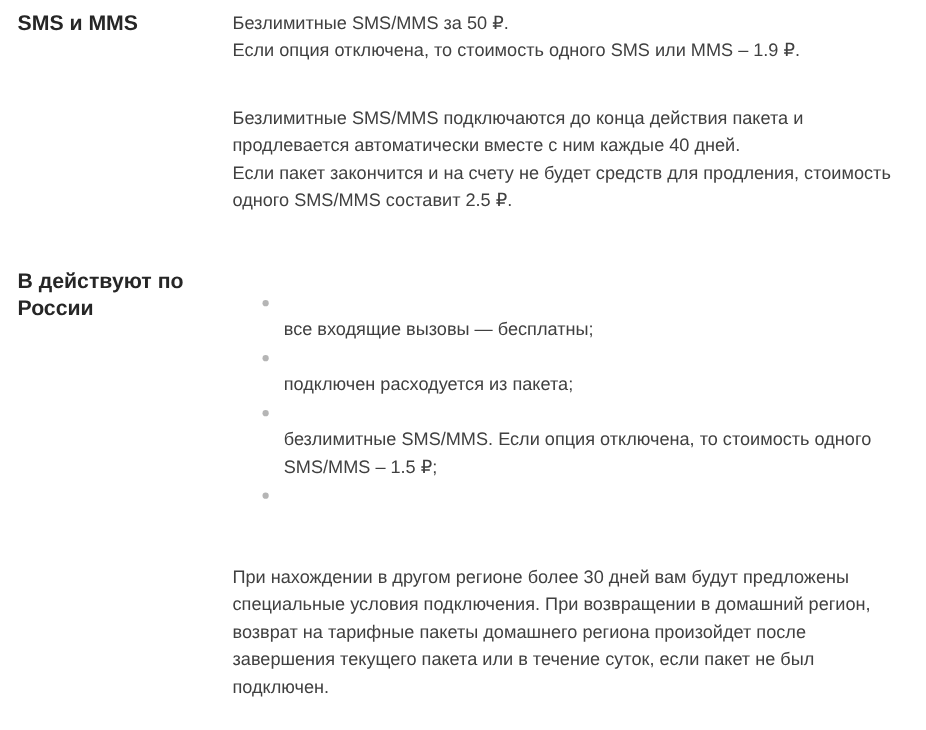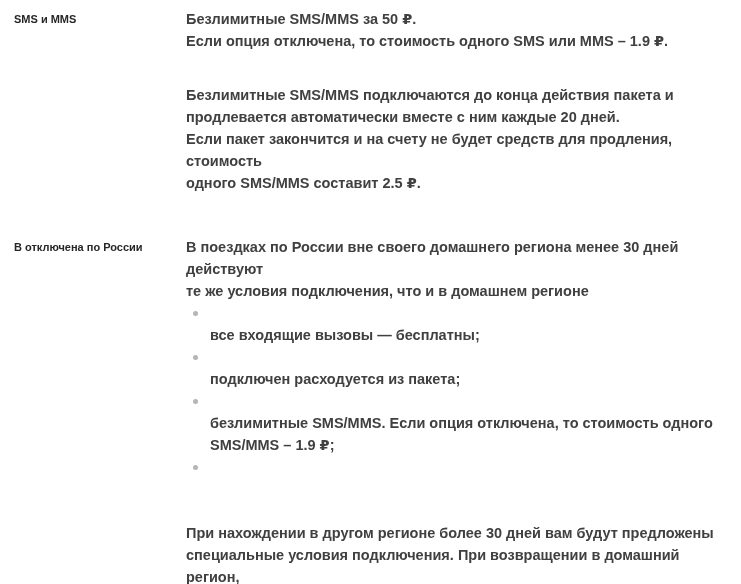--- a/index.html
+++ b/index.html
@@ -14,27 +14,27 @@
     line-height: 22px;
     color: #404040;
     overflow: hidden;
   }
   .row { display: flex; align-items: flex-start; }
   .row + .row { margin-top: 42px; }
   .label-col {
     flex: 0 0 172px;
     width: 172px;
     font-weight: 700;
-    font-size: 11px;
+    font-size: 17px;
     color: #262626;
   }
-  .content-col { flex: 1; min-width: 0; font-weight: bold; }
+  .content-col { flex: 1; min-width: 0; }
   .para { margin: 0; white-space: pre-line; }
   .para + .para { margin-top: 32px; }
-  .bullets { list-style: none; margin: 0; padding: 0; }
+  .bullets { list-style: none; margin: 17px; padding: 0; }
   .bullets li {
     position: relative;
     padding-left: 24px;
     white-space: pre-line;
   }
   .dot {
     position: absolute;
     left: 7px;
     top: 8.5px;
     width: 5px;
@@ -48,41 +48,39 @@
 <body>
 
 <div class="page">
 
   <section class="row">
     <div class="label-col">SMS и MMS</div>
     <div class="content-col">
       <p class="para">Безлимитные SMS/MMS за 50 ₽.
 Если опция отключена, то стоимость одного SMS или MMS – 1.9 ₽.</p>
       <p class="para">Безлимитные SMS/MMS подключаются до конца действия пакета и
-продлевается автоматически вместе с ним каждые 20 дней.
+продлевается автоматически вместе с ним каждые 40 дней.
 Если пакет закончится и на счету не будет средств для продления, стоимость
 одного SMS/MMS составит 2.5 ₽.</p>
     </div>
   </section>
 
   <section class="row">
-    <div class="label-col">В отключена по России</div>
+    <div class="label-col">В действуют по России</div>
     <div class="content-col">
-      <p class="para">В поездках по России вне своего домашнего региона менее 30 дней действуют
-те же условия подключения, что и в домашнем регионе</p>
       <ul class="bullets">
         <li>
           <span class="dot"></span><span>все входящие вызовы — бесплатны;</span>
         </li>
         <li>
           <span class="dot"></span><span>подключен расходуется из пакета;</span>
         </li>
         <li>
           <span class="dot"></span><span>безлимитные SMS/MMS. Если опция отключена, то стоимость одного
-SMS/MMS – 1.9 ₽;</span>
+SMS/MMS – 1.5 ₽;</span>
         </li>
         <li>
           <span class="dot"></span>
         </li>
       </ul>
       <p class="para outro">При нахождении в другом регионе более 30 дней вам будут предложены
 специальные условия подключения. При возвращении в домашний регион,
 возврат на тарифные пакеты домашнего региона произойдет после
 завершения текущего пакета или в течение суток, если пакет не был
 подключен.</p>

